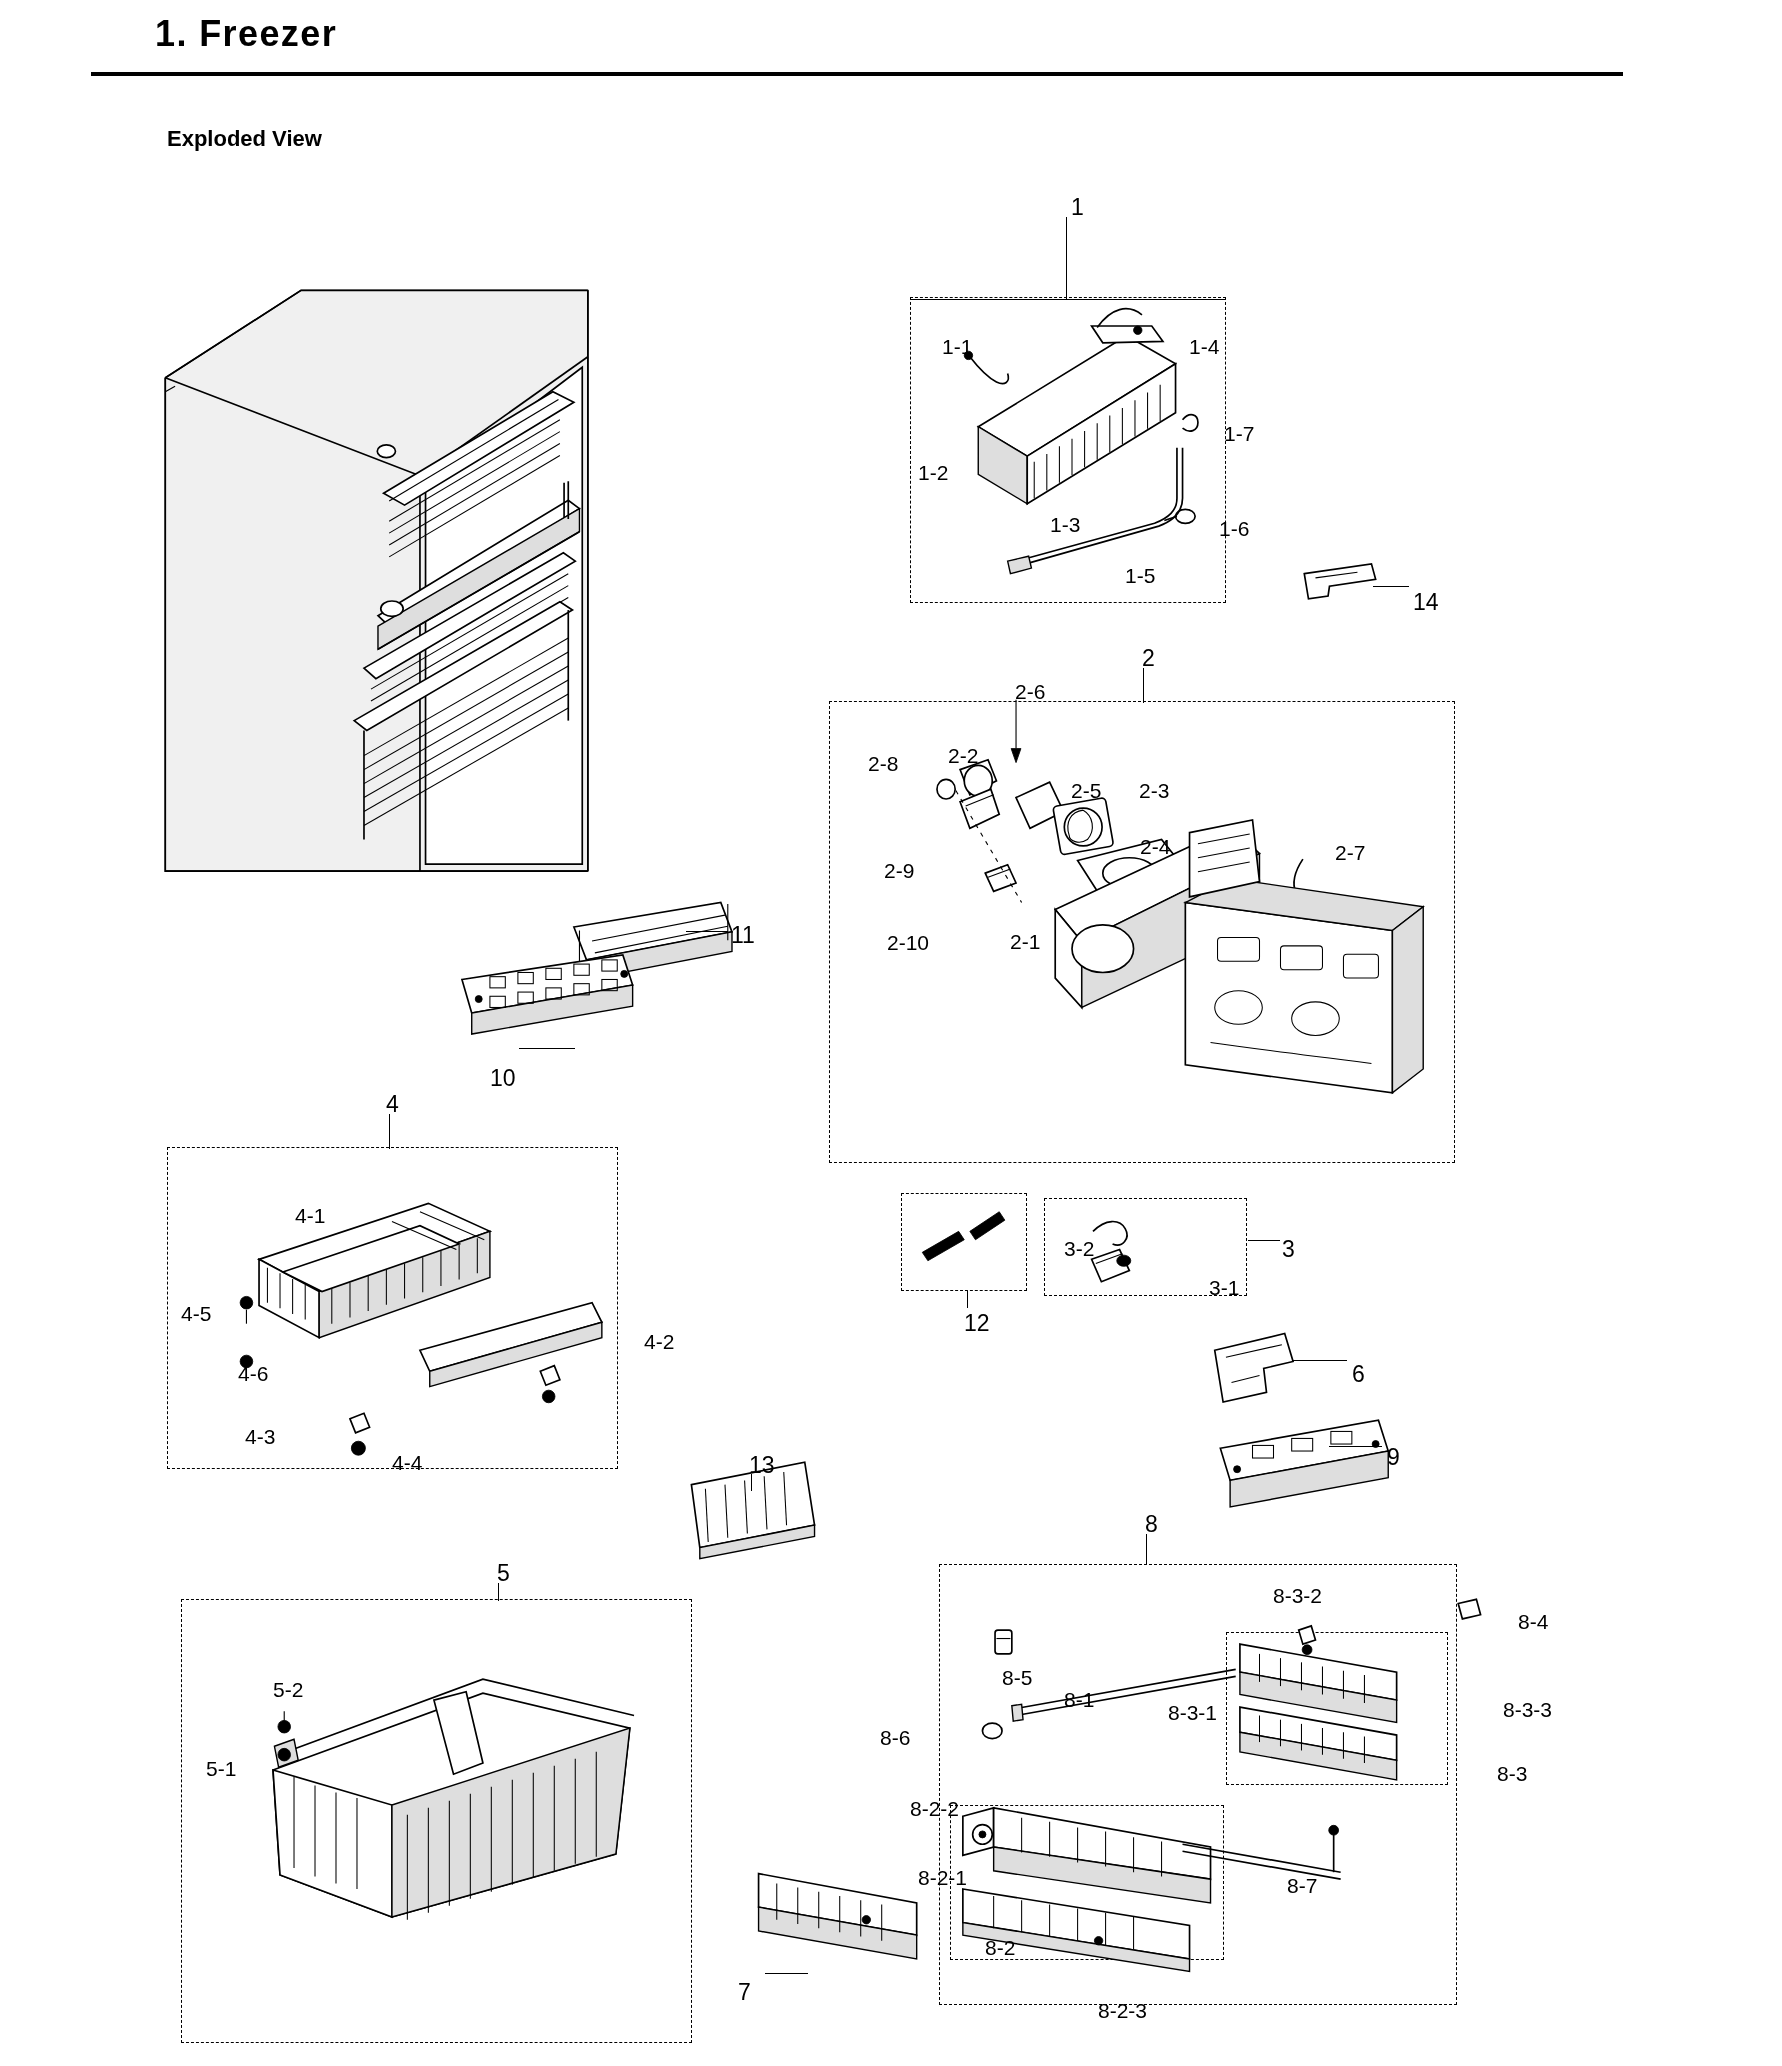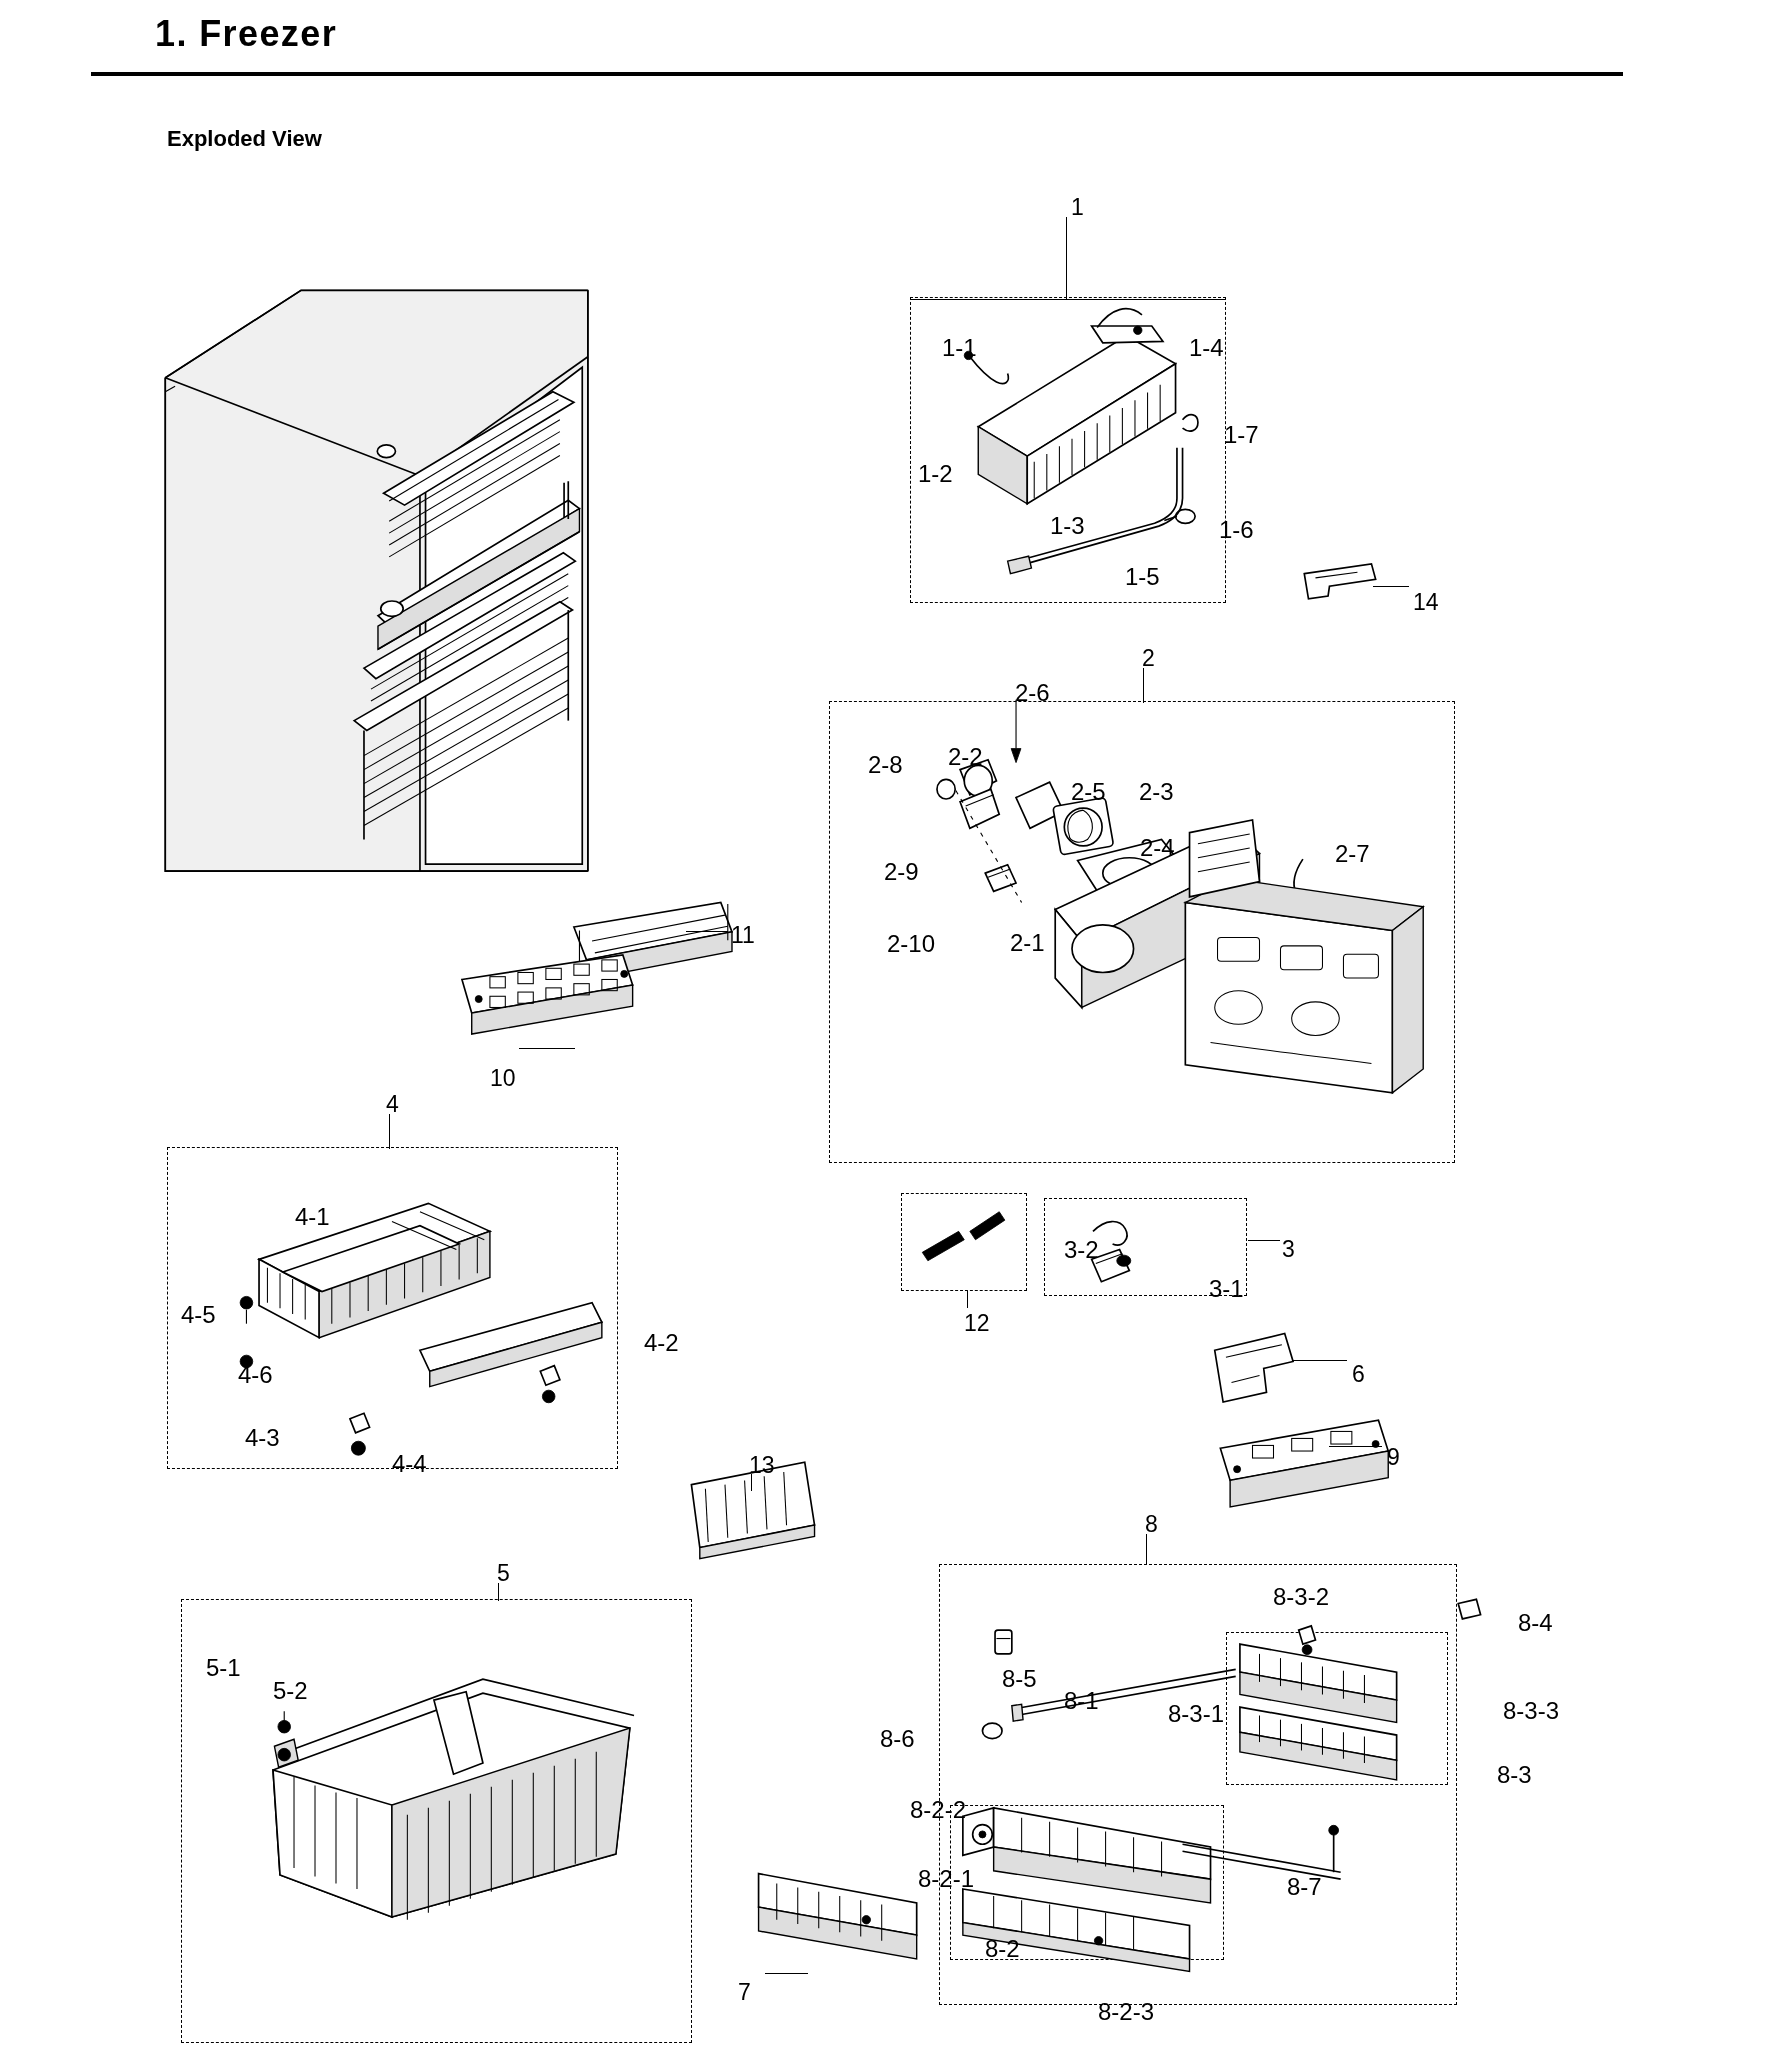--- a/index.html
+++ b/index.html
@@ -45,21 +45,21 @@
     left: 167px;
     top: 126px;
     font-size: 22px;
     font-weight: bold;
     white-space: nowrap;
   }
 
   
   .callout {
     position: absolute;
-    font-size: 24px;
+    font-size: 21px;
     font-weight: 500;
     white-space: nowrap;
     line-height: 1;
   }
   .callout.big { font-size: 23px; }
 
   
   .lead-h, .lead-v {
     position: absolute;
     background: #000;
@@ -532,21 +532,21 @@
       <div class="callout" style="left: 1209px; top: 1277px;">3-1</div>
       <div class="callout" style="left: 1064px; top: 1238px;">3-2</div>
       <div class="callout big" style="left: 386px; top: 1093px;">4</div>
       <div class="callout" style="left: 295px; top: 1205px;">4-1</div>
       <div class="callout" style="left: 644px; top: 1331px;">4-2</div>
       <div class="callout" style="left: 245px; top: 1426px;">4-3</div>
       <div class="callout" style="left: 392px; top: 1452px;">4-4</div>
       <div class="callout" style="left: 181px; top: 1303px;">4-5</div>
       <div class="callout" style="left: 238px; top: 1363px;">4-6</div>
       <div class="callout big" style="left: 497px; top: 1562px;">5</div>
-      <div class="callout" style="left: 206px; top: 1656px; text-align: center;">5-1</div>
+      <div class="callout" style="left: 206px; top: 1758px; text-align: center;">5-1</div>
       <div class="callout" style="left: 273px; top: 1679px;">5-2</div>
       <div class="callout big" style="left: 1352px; top: 1363px;">6</div>
       <div class="callout big" style="left: 738px; top: 1981px;">7</div>
       <div class="callout big" style="left: 1145px; top: 1513px;">8</div>
       <div class="callout" style="left: 1064px; top: 1689px;">8-1</div>
       <div class="callout" style="left: 985px; top: 1937px;">8-2</div>
       <div class="callout" style="left: 918px; top: 1867px;">8-2-1</div>
       <div class="callout" style="left: 910px; top: 1798px;">8-2-2</div>
       <div class="callout" style="left: 1098px; top: 2000px;">8-2-3</div>
       <div class="callout" style="left: 1497px; top: 1763px;">8-3</div>

